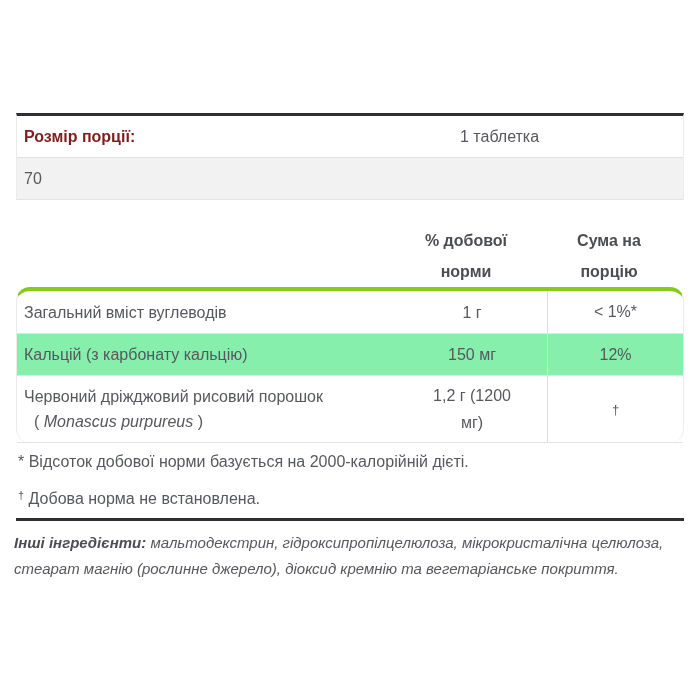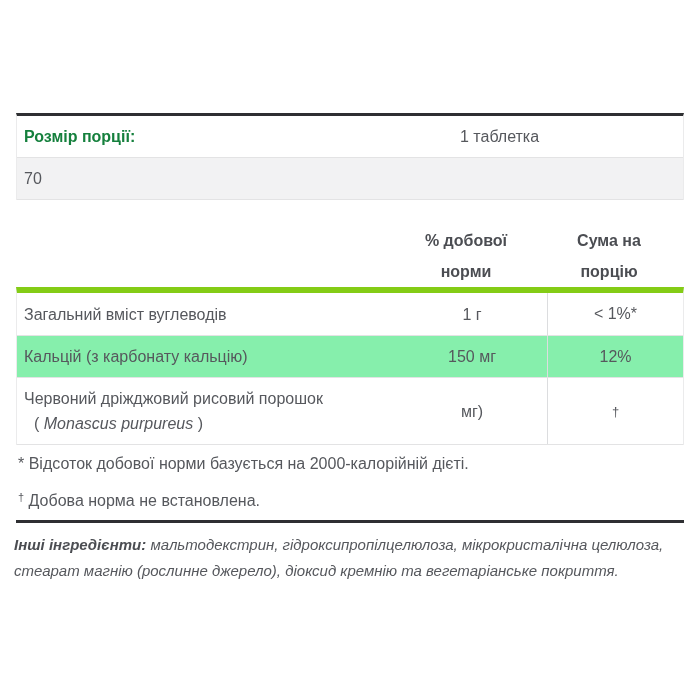--- a/index.html
+++ b/index.html
@@ -17,39 +17,40 @@
     border-left: 1px solid #ebebec;
     border-right: 1px solid #ebebec;
   }
   .s-row {
     display: flex; align-items: center; height: 42px;
     border-bottom: 1px solid #e3e3e4;
     padding-left: 7px;
     font-size: 16px;
   }
   .s-row.stripe { background: #f2f2f3; }
-  .s-label { width: 436px; font-weight: bold; color: #15803d; }
+  .s-label { width: 436px; font-weight: bold; color: #7f1d1d; }
   .s-value { color: #56585d; }
 
   
   .facts-header { display: flex; margin-top: 25px; }
   .fh-spacer { flex: 1; }
   .fh-col {
     text-align: center; font-weight: bold; color: #4b4d52;
     font-size: 16px; line-height: 31px;
   }
   .fh-amount { width: 150px; }
   .fh-dv { width: 136px; }
   .fh-line { display: block; }
 
   
   .facts-body {
-    border-top: 6px solid #84cc16;
+    border-top: 4px solid #84cc16;
     border-left: 1px solid #ebebec;
     border-right: 1px solid #ebebec;
+    border-radius: 14px;
   }
   .f-row {
     display: flex; align-items: stretch;
     border-bottom: 1px solid #e3e3e4;
     font-size: 16px;
   }
   .f-row.stripe { background: #86efac; }
   .f-name {
     flex: 1; display: flex; flex-direction: column; justify-content: center;
     padding: 8px 4px 8px 7px; line-height: 25px;
@@ -131,20 +132,21 @@
     <div class="f-row row-tall">
       <div class="f-name">
         <span>Червоний дріжджовий рисовий порошок</span>
         <span class="latin-line">
           <span>(</span>
           <span class="italic">Monascus purpureus</span>
           <span>)</span>
         </span>
       </div>
       <div class="f-amount">
+        <span>1,2 г (1200</span>
         <span>мг)</span>
       </div>
       <div class="f-dv dagger">†</div>
     </div>
 
   </div>
 
   <div class="footnotes">
     <p class="footnote">
       <span>*</span>

